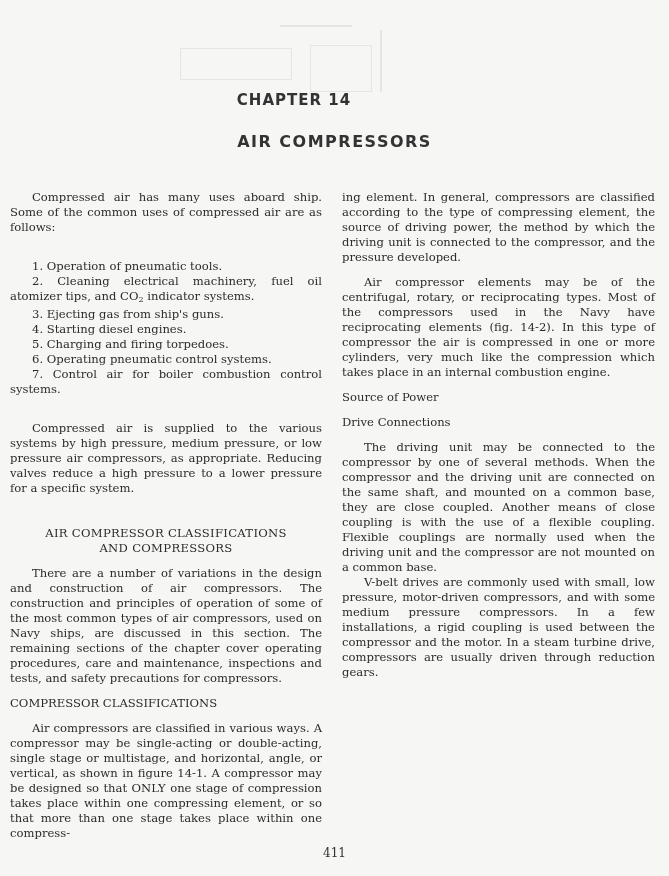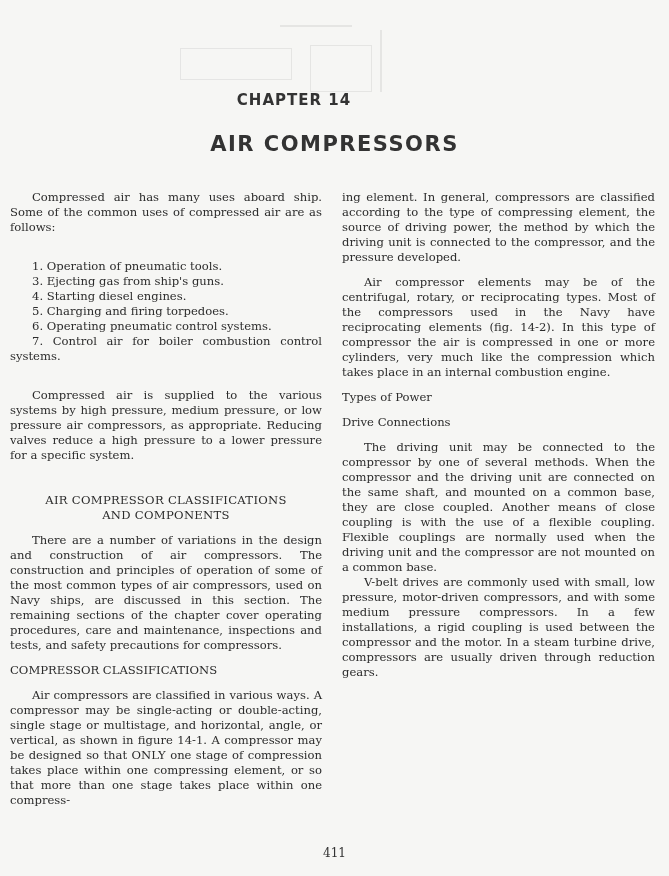--- a/index.html
+++ b/index.html
@@ -15,21 +15,21 @@
   }
   .ghost div { position: absolute; border: 1px solid #9a9a9a; }
   .chapter {
     position: absolute; top: 91px; left: 0; width: 588px; text-align: center;
     font-family: "DejaVu Sans", sans-serif; font-weight: bold;
     font-size: 15px; letter-spacing: 1px; color: #333;
   }
   .title {
     position: absolute; top: 132px; left: 0; width: 669px; text-align: center;
     font-family: "DejaVu Sans", sans-serif; font-weight: bold;
-    font-size: 21px; letter-spacing: 1.5px; color: #333;
+    font-size: 16px; letter-spacing: 1.5px; color: #333;
   }
   .col {
     position: absolute; top: 190px;
     font-family: "DejaVu Serif", serif;
     font-size: 11.6px; line-height: 15px;
     text-align: justify;
   }
   .col.left { left: 10px; width: 312px; }
   .col.right { left: 342px; width: 313px; }
   p { margin: 0; }
@@ -55,40 +55,41 @@
   <div style="left:240px;top:10px;width:0;height:60px;"></div>
 </div>
 
 <div class="chapter">CHAPTER 14</div>
 <div class="title">AIR COMPRESSORS</div>
 
 <div class="col left">
   <p class="ind">Compressed air has many uses aboard ship. Some of the common uses of compressed air are as follows:</p>
   <div class="gap">
     <p class="li">1. Operation of pneumatic tools.</p>
+    <p class="li"><span>2. Cleaning electrical machinery, fuel oil atomizer tips, and CO</span><sub>2</sub><span> indicator systems.</span></p>
     <p class="li">3. Ejecting gas from ship's guns.</p>
     <p class="li">4. Starting diesel engines.</p>
     <p class="li">5. Charging and firing torpedoes.</p>
     <p class="li">6. Operating pneumatic control systems.</p>
     <p class="li">7. Control air for boiler combustion control systems.</p>
   </div>
   <p class="ind gap">Compressed air is supplied to the various systems by high pressure, medium pressure, or low pressure air compressors, as appropriate. Reducing valves reduce a high pressure to a lower pressure for a specific system.</p>
 
   <div style="margin-top:30px;">
     <p class="sec-center">AIR COMPRESSOR CLASSIFICATIONS</p>
-    <p class="sec-center">AND COMPONENTS</p>
+    <p class="sec-center">AND COMPRESSORS</p>
   </div>
   <p class="ind gap-l">There are a number of variations in the design and construction of air compressors. The construction and principles of operation of some of the most common types of air compressors, used on Navy ships, are discussed in this section. The remaining sections of the chapter cover operating procedures, care and maintenance, inspections and tests, and safety precautions for compressors.</p>
 
   <p class="subhead gap-l">COMPRESSOR CLASSIFICATIONS</p>
   <p class="ind gap-l">Air compressors are classified in various ways. A compressor may be single-acting or double-acting, single stage or multistage, and horizontal, angle, or vertical, as shown in figure 14-1. A compressor may be designed so that ONLY one stage of compression takes place within one compressing element, or so that more than one stage takes place within one compress-</p>
 </div>
 
 <div class="col right">
   <p>ing element. In general, compressors are classified according to the type of compressing element, the source of driving power, the method by which the driving unit is connected to the compressor, and the pressure developed.</p>
   <p class="ind gap-l">Air compressor elements may be of the centrifugal, rotary, or reciprocating types. Most of the compressors used in the Navy have reciprocating elements (fig. 14-2). In this type of compressor the air is compressed in one or more cylinders, very much like the compression which takes place in an internal combustion engine.</p>
-  <p class="subhead gap-l">Types of Power</p>
+  <p class="subhead gap-l">Source of Power</p>
   <p class="subhead gap-l">Drive Connections</p>
   <p class="ind gap-l">The driving unit may be connected to the compressor by one of several methods. When the compressor and the driving unit are connected on the same shaft, and mounted on a common base, they are close coupled. Another means of close coupling is with the use of a flexible coupling. Flexible couplings are normally used when the driving unit and the compressor are not mounted on a common base.</p>
   <p class="ind">V-belt drives are commonly used with small, low pressure, motor-driven compressors, and with some medium pressure compressors. In a few installations, a rigid coupling is used between the compressor and the motor. In a steam turbine drive, compressors are usually driven through reduction gears.</p>
 </div>
 
 <div class="page-num">411</div>
 
 </body></html>

